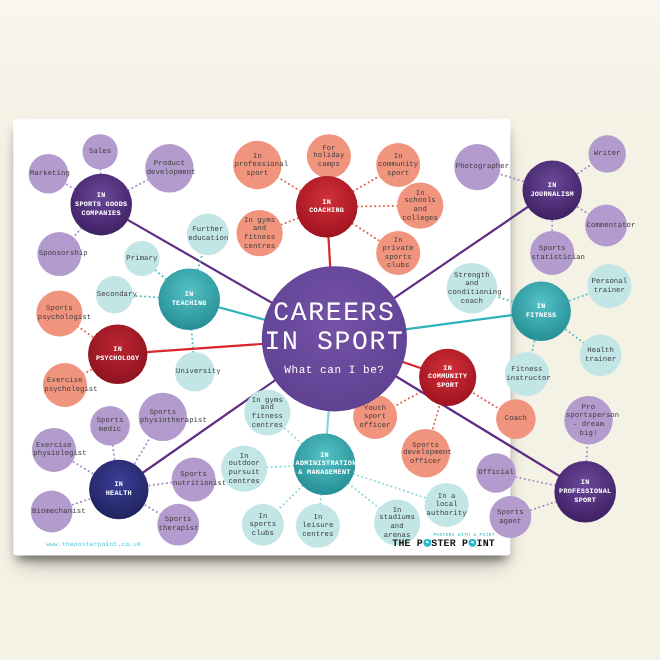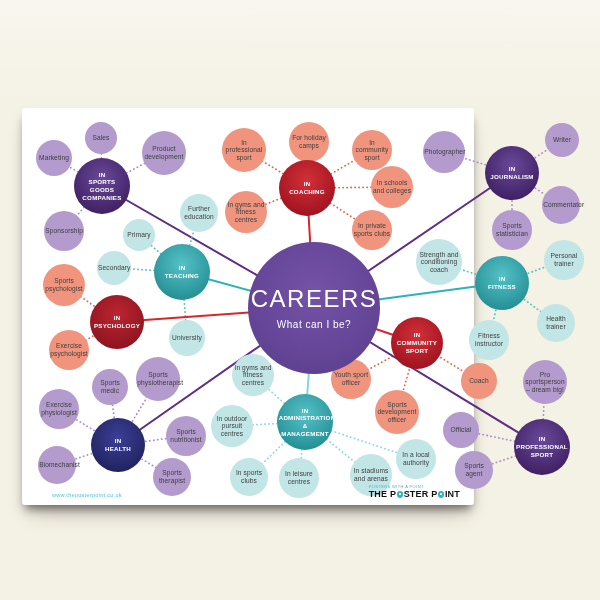--- a/index.html
+++ b/index.html
@@ -2,23 +2,24 @@
 <html><head>
 <meta charset="utf-8">
 <style>
   html,body{margin:0;padding:0;}
   .page{
     position:relative;width:600px;height:600px;overflow:hidden;
     background:linear-gradient(180deg,#f8f6ee 0%,#f4f1e5 18%,#f4f1e5 100%);
     font-family:"Liberation Sans",sans-serif;
   }
   .poster{
-    position:absolute;left:22px;top:108px;width:452px;height:397px;
+    position:absolute;left:12px;top:108px;width:452px;height:397px;
     background:#ffffff;border-radius:3px;
     box-shadow:0 7px 9px -3px rgba(45,42,35,.6),0 14px 20px -8px rgba(45,42,35,.3);
+    font-family:Liberation Mono, monospace;
   }
   .poster svg{position:absolute;left:0;top:0;width:564px;height:397px;}
   .node{
     position:absolute;border-radius:50%;
     display:flex;align-items:center;justify-content:center;text-align:center;
   }
   .node span{
     display:block;width:94%;
     font-size:6.6px;line-height:1.16;color:#3d3d3d;letter-spacing:.1px;
     white-space:pre-line;
@@ -31,21 +32,21 @@
     position:absolute;left:226px;top:134px;width:132px;height:132px;border-radius:50%;
     background:radial-gradient(circle at 50% 38%,#7553a6,#5f4192 78%);
     display:flex;flex-direction:column;align-items:center;justify-content:center;
     color:#fff;text-align:center;
   }
   .center-circle .t{font-size:24px;line-height:1.08;letter-spacing:1.5px;font-weight:400;}
   .center-circle .sub{font-size:10px;margin-top:7px;letter-spacing:.5px;font-weight:400;}
   .website{
     position:absolute;left:30px;bottom:7px;font-size:5.5px;color:#4fc4d4;letter-spacing:.3px;
   }
-  .logo{position:absolute;right:14px;bottom:6px;text-align:left;}
+  .logo{position:absolute;right:14px;bottom:6px;text-align:right;}
   .logo .tagline{font-size:4px;color:#3db9c9;letter-spacing:.4px;margin-bottom:1px;}
   .logo .brand{font-size:9px;font-weight:bold;color:#101010;letter-spacing:.2px;line-height:1;}
   .logo .pin{
     display:inline-block;width:6.5px;height:6.5px;margin:0 .5px;vertical-align:-0.5px;
     background:radial-gradient(circle at 50% 42%,#ffffff 0 1px,#2bb6c9 1.2px);
     border-radius:50% 50% 50% 50%/42% 42% 58% 58%;
   }
 </style>
 </head>
 <body>
@@ -273,20 +274,21 @@
 &amp; MANAGEMENT</span>
         </div>
         <div class="node hub" style="left: 492px; top: 311px; width: 56px; height: 56px; background: radial-gradient(circle at 50% 36%, rgb(106, 72, 153), rgb(63, 33, 100) 78%);">
           <span>IN
 PROFESSIONAL
 SPORT</span>
         </div>
       </div>
     <div class="center-circle">
       <div class="t">CAREERS</div>
+      <div class="t">IN SPORT</div>
       <div class="sub">What can I be?</div>
     </div>
     <div class="website">www.theposterpoint.co.uk</div>
     <div class="logo">
       <div class="tagline">POSTERS WITH A POINT</div>
       <div class="brand"><span>THE P</span><span class="pin"></span><span>STER P</span><span class="pin"></span><span>INT</span></div>
     </div>
   </div>
 </div>
 

